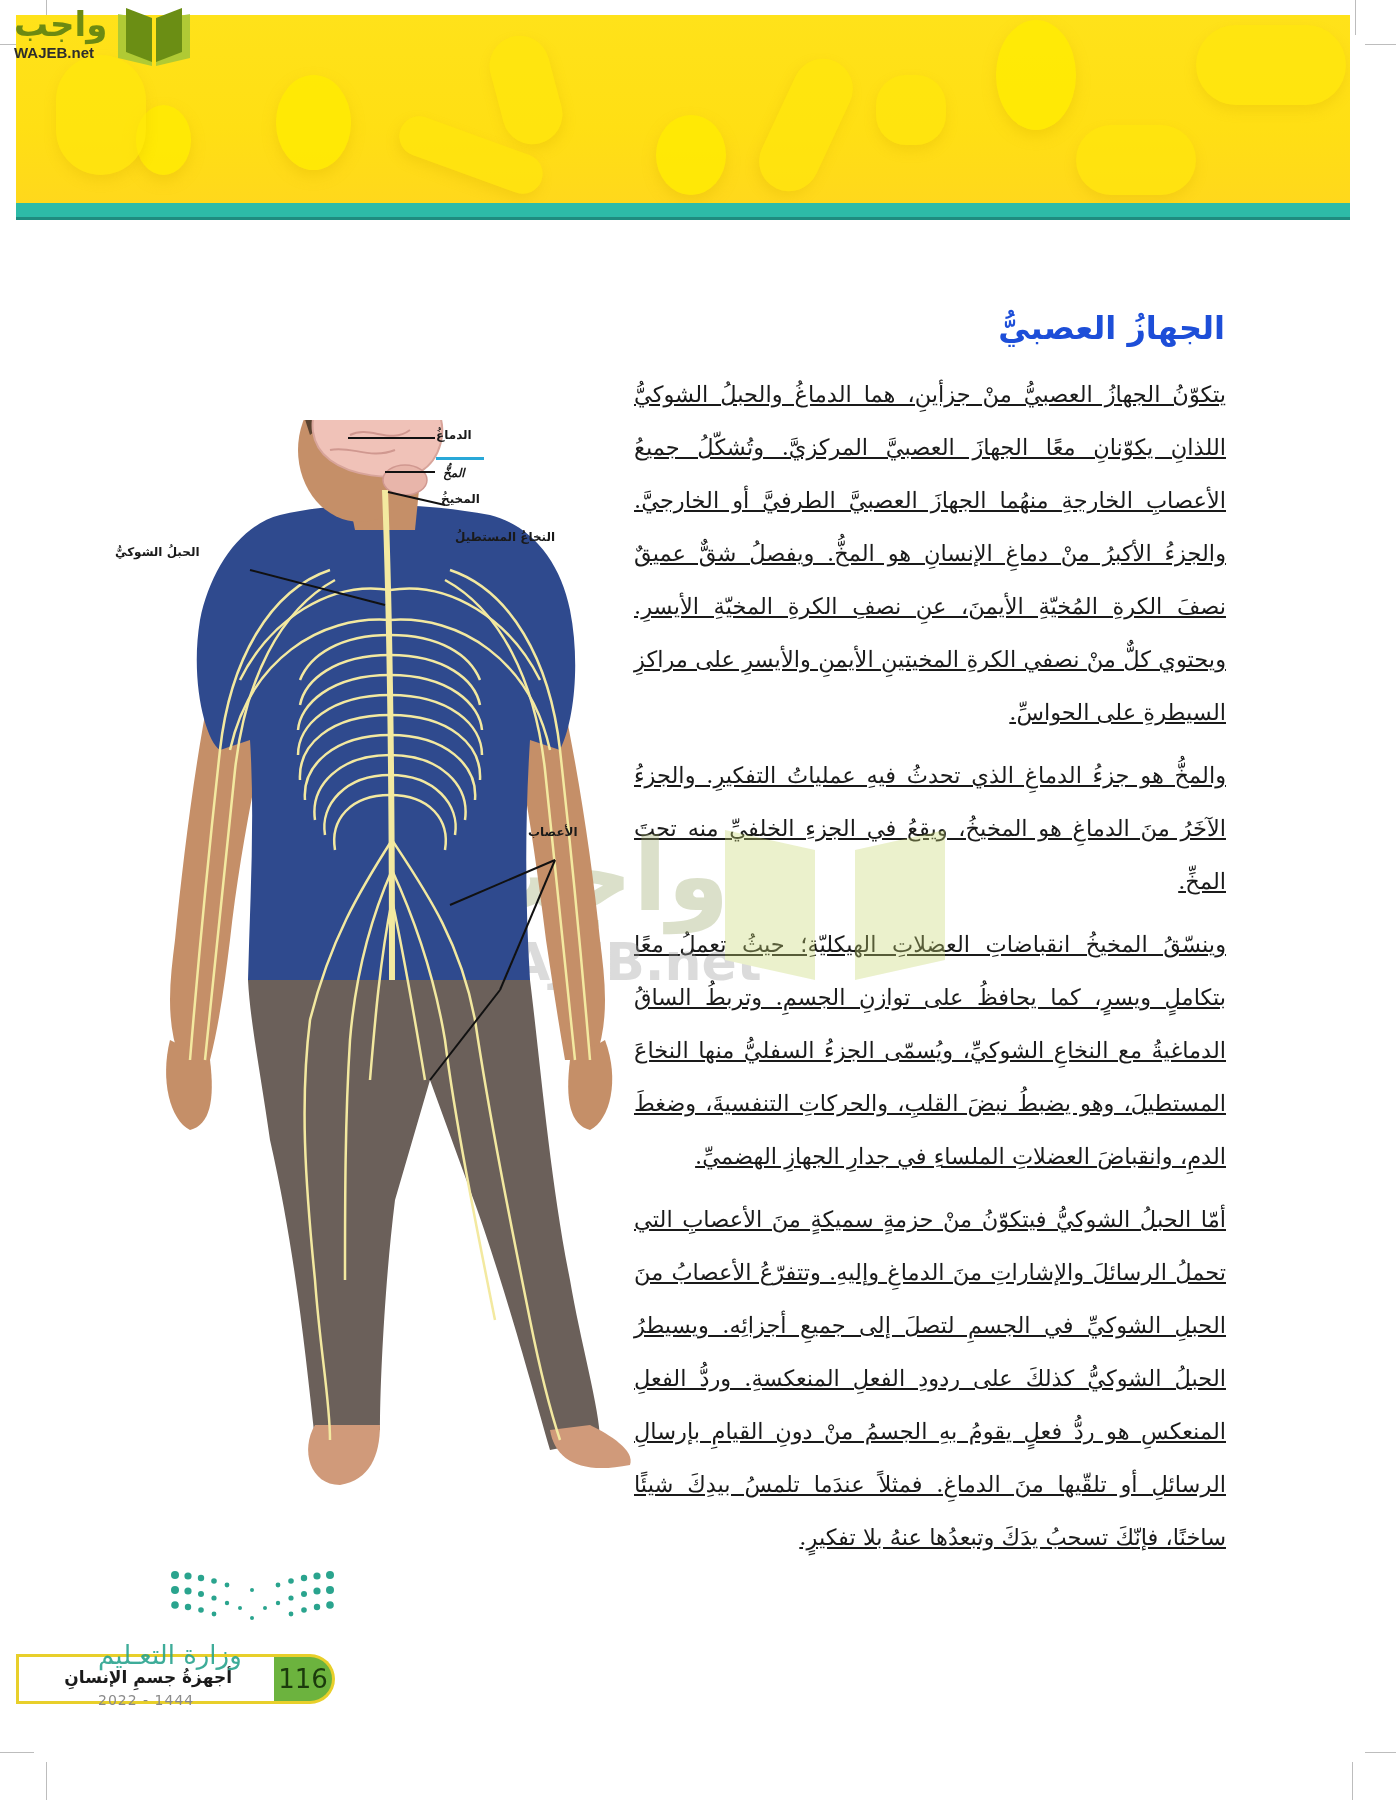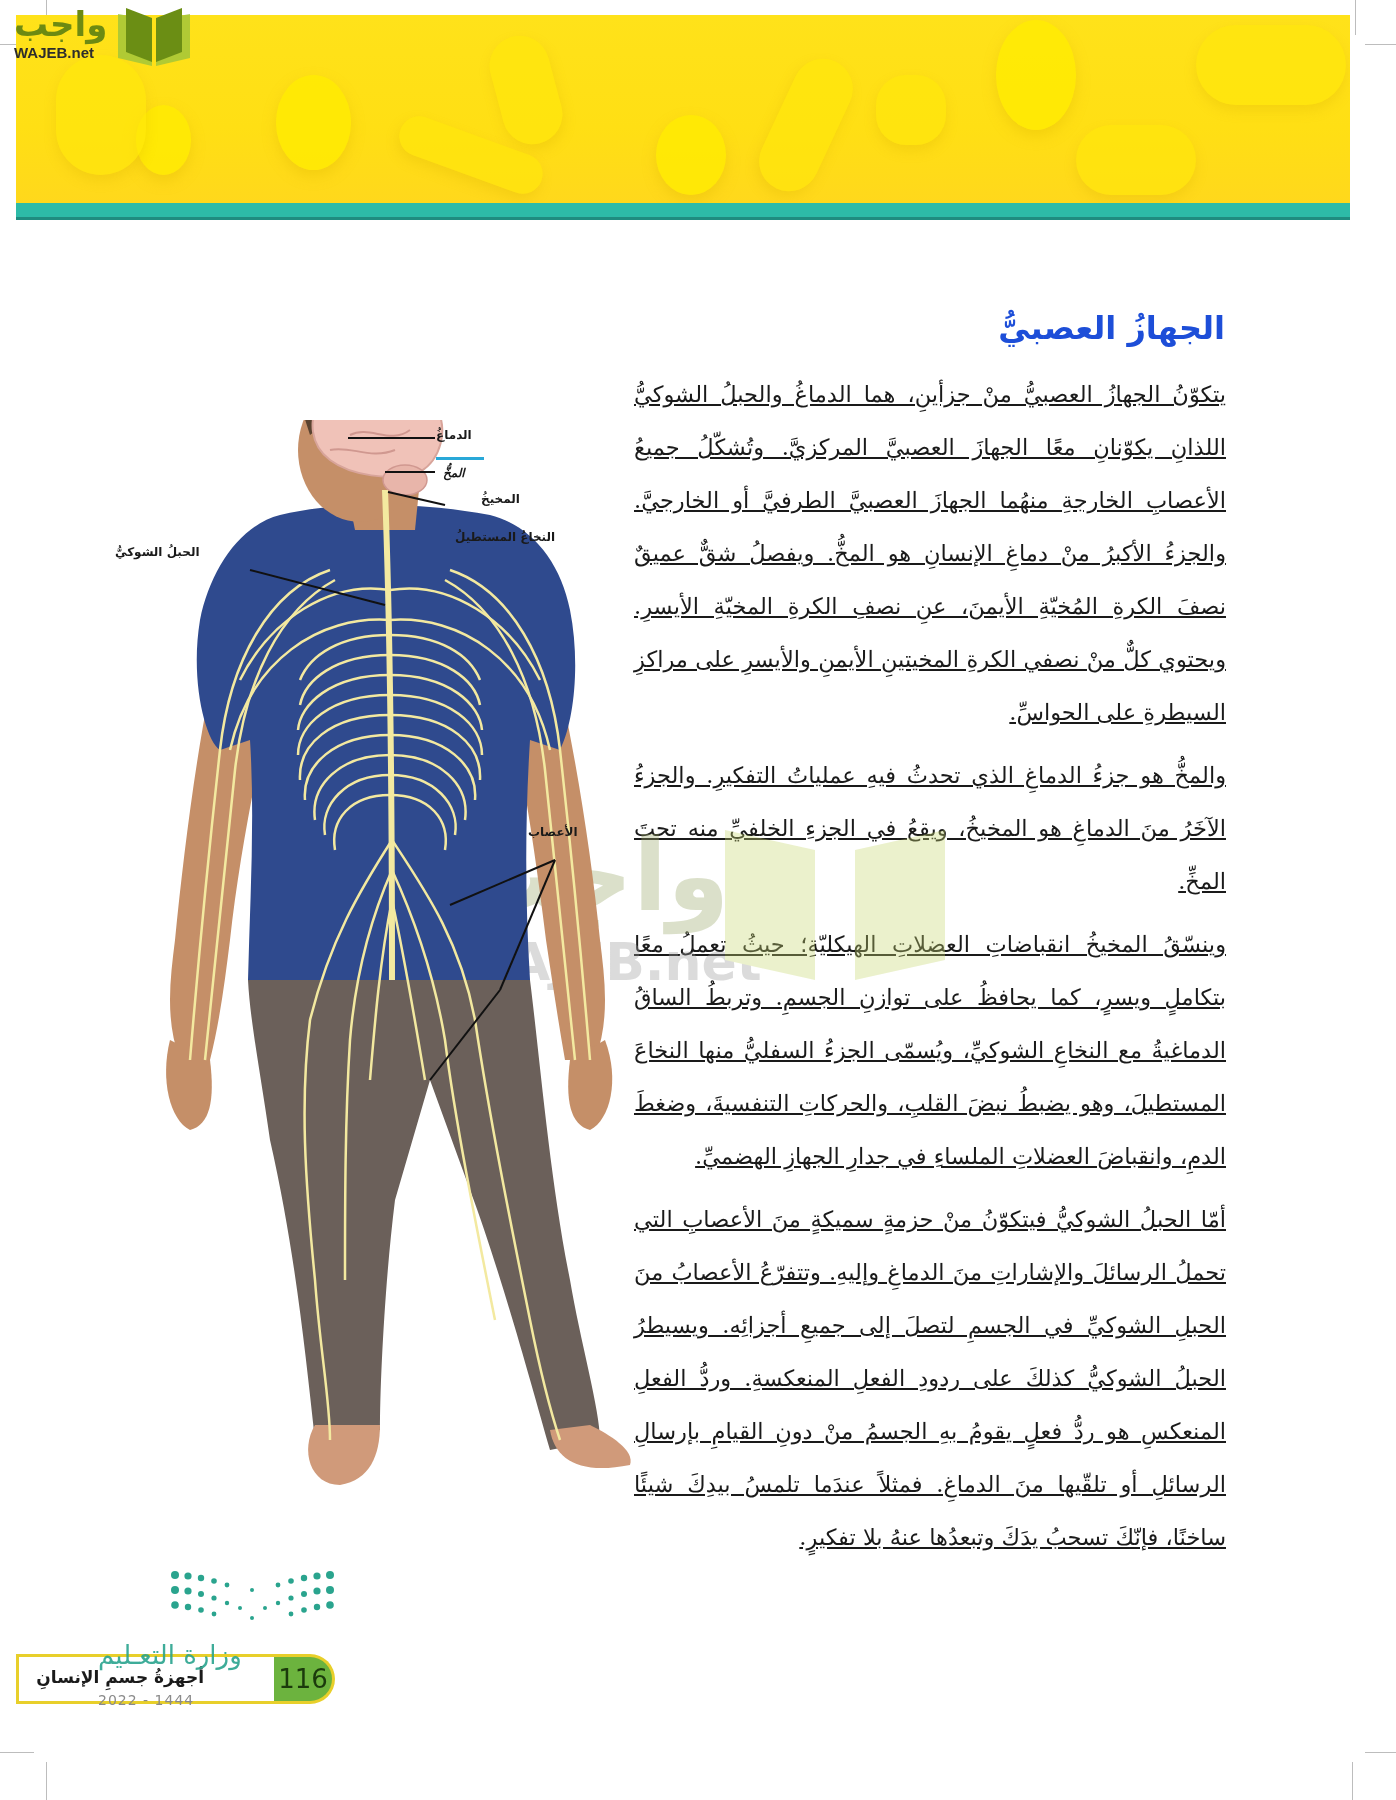--- a/index.html
+++ b/index.html
@@ -17,21 +17,21 @@
   .title{position:absolute;right:171px;top:288px;font-size:32px;font-weight:bold;color:#1d4ed8;direction:rtl;font-family:"DejaVu Sans",sans-serif;}
   .body-text{position:absolute;left:634px;width:592px;top:368px;direction:rtl;text-align:justify;text-align-last:right;font-family:"DejaVu Serif",serif;font-size:22.5px;line-height:53px;color:#1a1a1a;}
   .body-text p{margin:0 0 10px 0;text-decoration:underline;}
 
   .figure{position:absolute;left:130px;top:420px;width:600px;height:1080px;}
   .fig-label{position:absolute;direction:rtl;font-family:"DejaVu Sans",sans-serif;font-weight:bold;font-size:12px;color:#1a1a1a;white-space:nowrap;}
   .brain-underline{position:absolute;height:3px;background:#29a8d8;}
 
   .moe-dots{position:absolute;left:170px;top:1570px;width:165px;height:60px;}
   .page-box{position:absolute;left:16px;top:1654px;width:322px;height:50px;}
-  .page-box .frame{position:absolute;left:0;top:0;width:255px;height:44px;border:3px solid #e8cf2a;background:#fff;}
+  .page-box .frame{position:absolute;left:0;top:0;width:255px;height:44px;border:3px solid #e8cf2a;background:#fff;padding-left:28px;}
   .page-box .num{position:absolute;left:258px;top:0;width:58px;height:44px;background:#6cb33e;border:3px solid #e8cf2a;border-left:none;border-radius:0 26px 26px 0;color:#1b3a0c;font-size:26px;text-align:center;line-height:44px;font-family:"DejaVu Sans",sans-serif;}
   .page-box .chapter{position:absolute;right:70px;top:10px;font-size:17px;font-weight:bold;color:#1a1a1a;direction:rtl;font-family:"DejaVu Sans",sans-serif;white-space:nowrap;}
   .moe-name{position:absolute;left:98px;top:1640px;font-size:26px;color:#2aa48e;direction:rtl;font-family:"DejaVu Sans",sans-serif;opacity:0.9;}
   .moe-year{position:absolute;left:98px;top:1692px;font-size:14px;color:#8a8a8a;font-family:"DejaVu Sans",sans-serif;letter-spacing:1px;}
   .watermark{position:absolute;left:455px;top:820px;width:500px;height:170px;opacity:0.35;pointer-events:none;}
 </style>
 </head>
 <body>
 
 <div class="crop" style="left:0;top:44px;width:46px;height:1px;"></div>
@@ -155,21 +155,21 @@
       <line x1="120" y1="150" x2="255" y2="185"></line>
       <line x1="425" y1="440" x2="320" y2="485"></line>
       <line x1="425" y1="440" x2="370" y2="570"></line>
       <line x1="370" y1="570" x2="300" y2="660"></line>
     </g>
   </svg>
 
   <span class="brain-underline" style="left:306px;top:37px;width:48px;"></span>
   <span class="fig-label" style="left:306px;top:8px;">الدماغُ</span>
   <span class="fig-label" style="left:313px;top:46px;font-style:italic;">المخُّ</span>
-  <span class="fig-label" style="left:311px;top:72px;margin-left:40px;">المخيخُ</span>
+  <span class="fig-label" style="left:311px;top:72px;">المخيخُ</span>
   <span class="fig-label" style="left:325px;top:110px;">النخاعُ المستطيلُ</span>
   <span class="fig-label" style="left:-15px;top:125px;">الحبلُ الشوكيُّ</span>
   <span class="fig-label" style="left:398px;top:405px;">الأعصاب</span>
 </div>
 
 <svg class="moe-dots" viewBox="0 0 165 60">
   <g fill="#2aa48e">
     <circle cx="5" cy="5" r="4"></circle>
       <circle cx="18" cy="6" r="3.6"></circle>
       <circle cx="31" cy="8" r="3.2"></circle>

